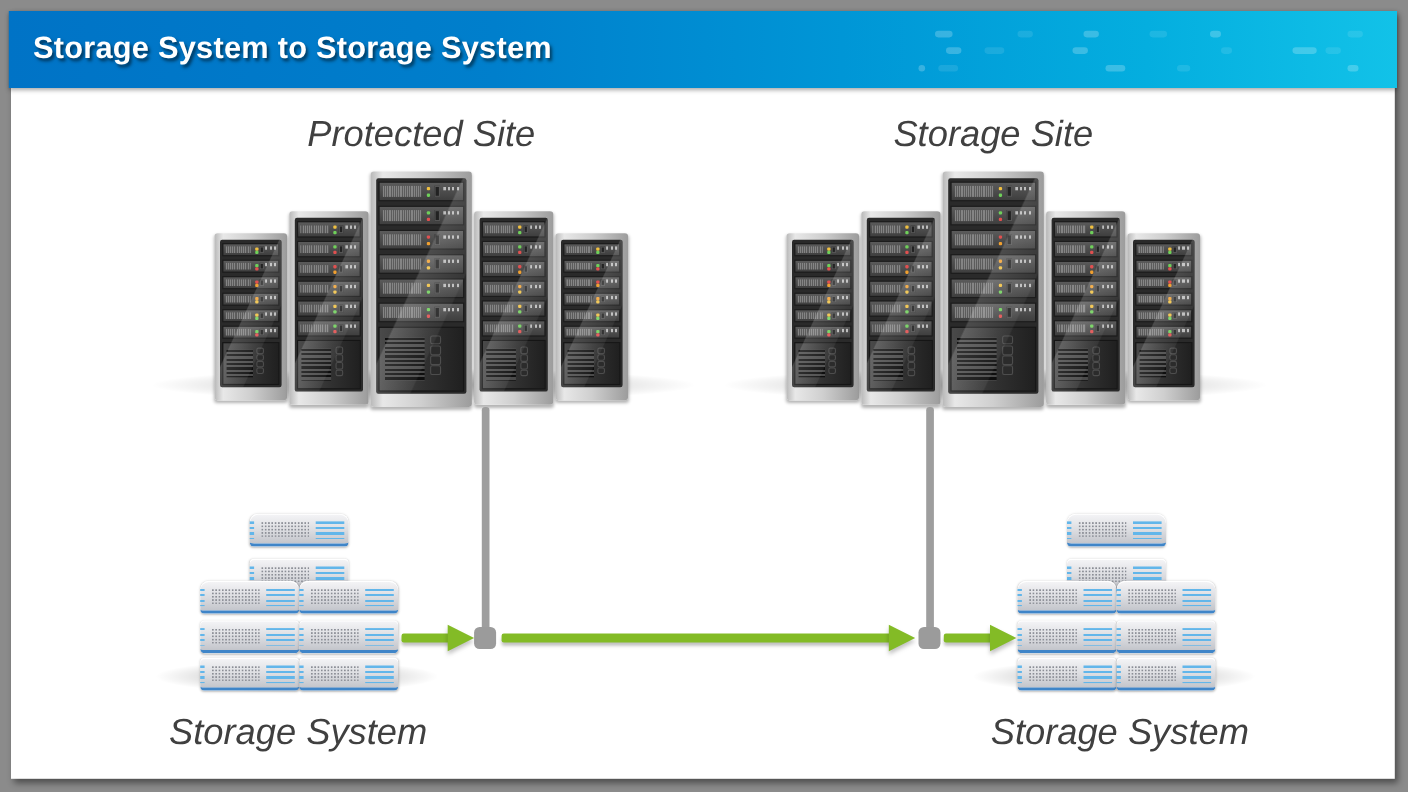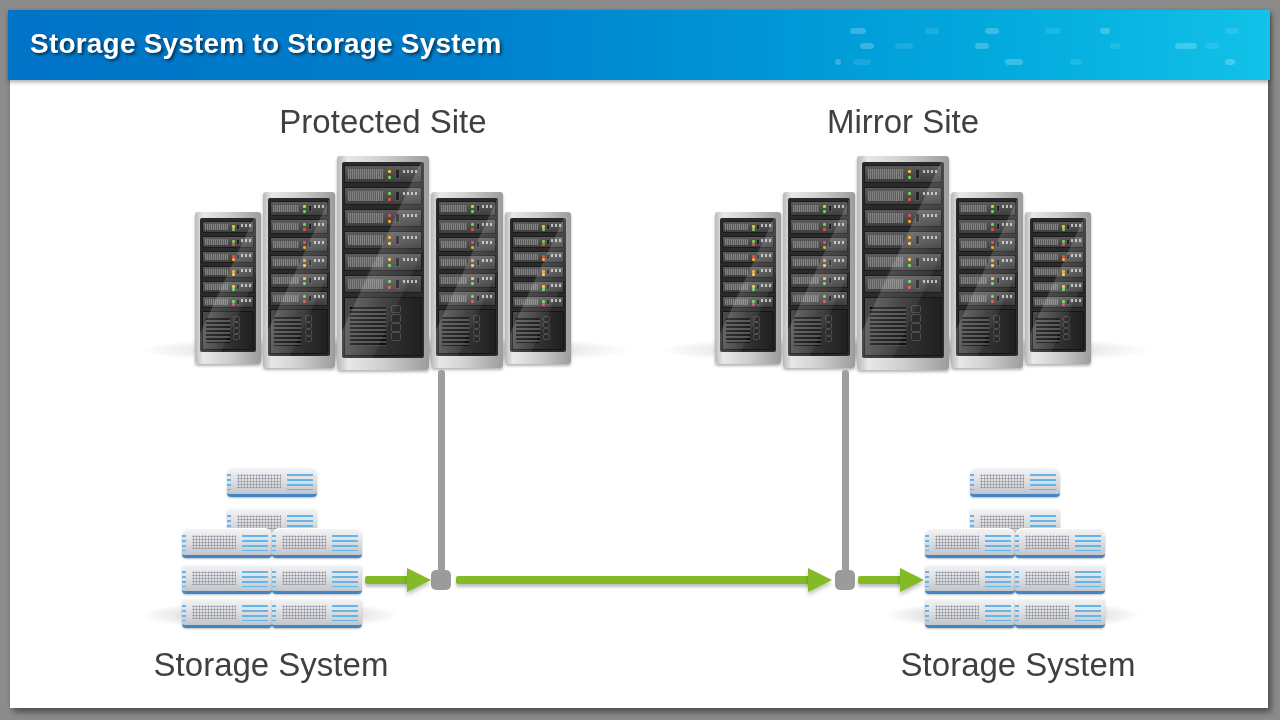--- a/index.html
+++ b/index.html
@@ -5,21 +5,21 @@
   html, body { margin:0; padding:0; }
   body { width:1280px; height:720px; background:#8b8b8b; position:relative; overflow:hidden; font-family:"Liberation Sans", sans-serif; }
   .slide { position:absolute; left:10px; top:10px; width:1258px; height:698px; background:#ffffff; box-shadow: 3px 4px 6px rgba(0,0,0,0.45); }
   .header { position:absolute; left:8px; top:10px; width:1262px; height:70px;
     background: linear-gradient(90deg, #0073c6 0%, #007fcc 35%, #0096d6 60%, #04aedf 82%, #12c2e8 100%);
     box-shadow: 0 2px 4px rgba(0,0,0,0.35); overflow:hidden; }
   .header .title { position:absolute; left:22px; top:18px; color:#ffffff; font-weight:bold; font-size:28px; letter-spacing:0.2px;
     text-shadow: 2px 2px 3px rgba(0,0,0,0.55); white-space:nowrap; }
   .dash { position:absolute; height:6px; border-radius:3px; background:rgba(255,255,255,0.22); }
   .dash.f { background:rgba(255,255,255,0.10); }
-  .label { position:absolute; color:#404040; font-size:33px; white-space:nowrap; transform:translateX(-50%); }
+  .label { position:absolute; color:#404040; font-size:33px; white-space:nowrap; transform:translateX(-50%);font-style:italic; }
   .shadow-floor { position:absolute; height:30px; border-radius:50%; background:radial-gradient(ellipse at center, rgba(0,0,0,0.28) 0%, rgba(0,0,0,0.12) 45%, rgba(0,0,0,0) 70%); }
   
   .tower { position:absolute; border-radius:3px;
     background:linear-gradient(90deg,#b9b9b9 0%,#e8e8e8 12%,#cfcfcf 50%,#9c9c9c 100%);
     box-shadow: 0 2px 3px rgba(0,0,0,0.3); }
   .tower .inner { position:absolute; left:5px; right:5px; top:6px; bottom:12px; background:#2a2a2a; border-radius:2px; overflow:hidden; }
   .tower .gloss { position:absolute; left:0; top:0; right:0; bottom:0;
     background:linear-gradient(115deg, rgba(255,255,255,0.0) 0%, rgba(255,255,255,0.0) 45%, rgba(255,255,255,0.16) 46%, rgba(255,255,255,0.06) 70%, rgba(255,255,255,0.0) 71%); pointer-events:none; }
   .bay { position:absolute; left:2px; right:2px; background:linear-gradient(180deg,#5b5b5b,#3e3e3e); border:1px solid #1c1c1c; box-sizing:border-box; }
   .bay .vent { position:absolute; left:4%; top:20%; height:60%; width:46%;
@@ -73,21 +73,21 @@
       <div class="dash f" style="left: 1197px; top: 33px; width: 14px;"></div>
       <div class="dash" style="left: 827px; top: 49px; width: 6px;"></div>
       <div class="dash f" style="left: 845px; top: 49px; width: 18px;"></div>
       <div class="dash" style="left: 997px; top: 49px; width: 18px;"></div>
       <div class="dash f" style="left: 1062px; top: 49px; width: 12px;"></div>
       <div class="dash" style="left: 1217px; top: 49px; width: 10px;"></div>
     </div>
 </div>
 
 <div class="label" style="left:383px; top:103px;">Protected Site</div>
-<div class="label" style="left:903px; top:103px;">Mirror Site</div>
+<div class="label" style="left:903px; top:103px;">Storage Site</div>
 
 <div id="cluster-left">
     <div class="shadow-floor" style="left: 135px; top: 335px; width: 500px;"></div>
     <div class="tower" style="left: 195px; top: 212px; width: 66px; height: 152px;">
       <div class="inner">
         <div class="bay" style="top: 3px; height: 12px;">
           <div class="vent"></div>
           <div class="led" style="left: 57%; top: 25%; background: rgb(240, 192, 64);"></div>
           <div class="led" style="left: 57%; top: 60%; background: rgb(111, 208, 90);"></div>
           <div class="slot"></div>

